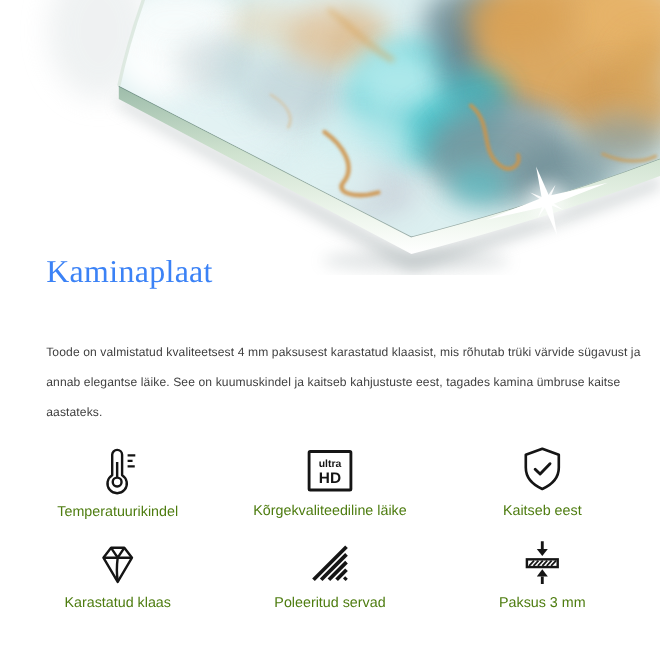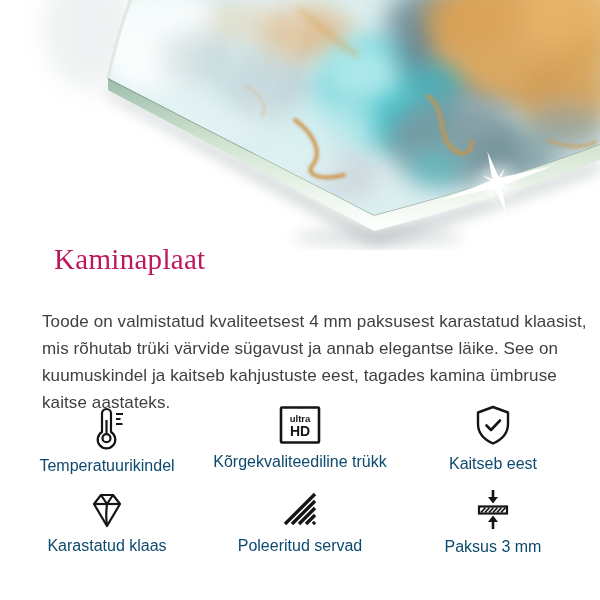--- a/index.html
+++ b/index.html
@@ -1,30 +1,30 @@
 <!DOCTYPE html>
 <html><head>
 <meta charset="utf-8">
 <style>
   html,body{margin:0;padding:0;background:#fff;}
   .canvas{position:relative;width:600px;height:600px;background:#ffffff;overflow:hidden;
           font-family:"Liberation Sans",sans-serif;}
   .hero{position:absolute;top:0;left:0;width:600px;height:250px;}
   .hero svg{display:block;}
-  h1.title{position:absolute;left:42px;top:231px;margin:12px;
+  h1.title{position:absolute;left:42px;top:231px;margin:0;
            font-family:"Liberation Serif",serif;font-weight:400;
-           font-size:29px;line-height:33px;color:#be185d;letter-spacing:.3px;}
+           font-size:29px;line-height:33px;color:#3b82f6;letter-spacing:.3px;}
   h1.title span{display:block;}
   .desc{position:absolute;left:42px;top:308px;width:552px;margin:0;
-        font-size:17px;line-height:27px;color:#3f3f3f;letter-spacing:.1px;}
+        font-size:11px;line-height:27px;color:#3f3f3f;letter-spacing:.1px;}
   .features{position:absolute;left:12px;top:404px;width:576px;
             display:grid;grid-template-columns:190px 196px 190px;row-gap:17px;}
   .feature{display:flex;flex-direction:column;align-items:center;height:67px;}
   .feature .icon{height:46px;display:flex;align-items:flex-end;justify-content:flex-end;}
-  .feature .label{margin-top:7px;font-size:16px;color:#0c4a6e;white-space:nowrap;text-align:right;}
+  .feature .label{margin-top:7px;font-size:13px;color:#4d7c0f;white-space:nowrap;text-align:right;}
   .ico{stroke:#151515;fill:none;stroke-width:2.2;}
   .ico text{stroke:none;fill:#151515;font-family:"Liberation Sans",sans-serif;}
 </style>
 </head>
 <body>
 
 <div class="canvas">
 
   <div class="hero">
     <svg width="600" height="250" viewBox="0 0 600 250">
@@ -143,21 +143,21 @@
     </div>
 
     <div class="feature">
       <span class="icon">
         <svg class="ico" width="44" height="41" viewBox="0 0 44 41">
           <rect x="3" y="2.5" width="38" height="35" rx="1" stroke-width="2.6"></rect>
           <text x="22" y="16.5" font-size="9.5" font-weight="700" text-anchor="middle">ultra</text>
           <text x="22" y="31" font-size="14" font-weight="700" text-anchor="middle">HD</text>
         </svg>
       </span>
-      <span class="label">Kõrgekvaliteediline trükk</span>
+      <span class="label">Kõrgekvaliteediline läike</span>
     </div>
 
     <div class="feature">
       <span class="icon">
         <svg class="ico" width="42" height="44" viewBox="0 0 42 44">
           <path d="M21,3 L36,8.5 V20 C36,29.5 30,35.5 21,39.5 C12,35.5 6,29.5 6,20 V8.5 Z" stroke-width="2.4" stroke-linejoin="round"></path>
           <path d="M14.5,21.5 L19,26 L28,16.5" stroke-width="2.6" stroke-linecap="round" stroke-linejoin="round"></path>
         </svg>
       </span>
       <span class="label">Kaitseb eest</span>

